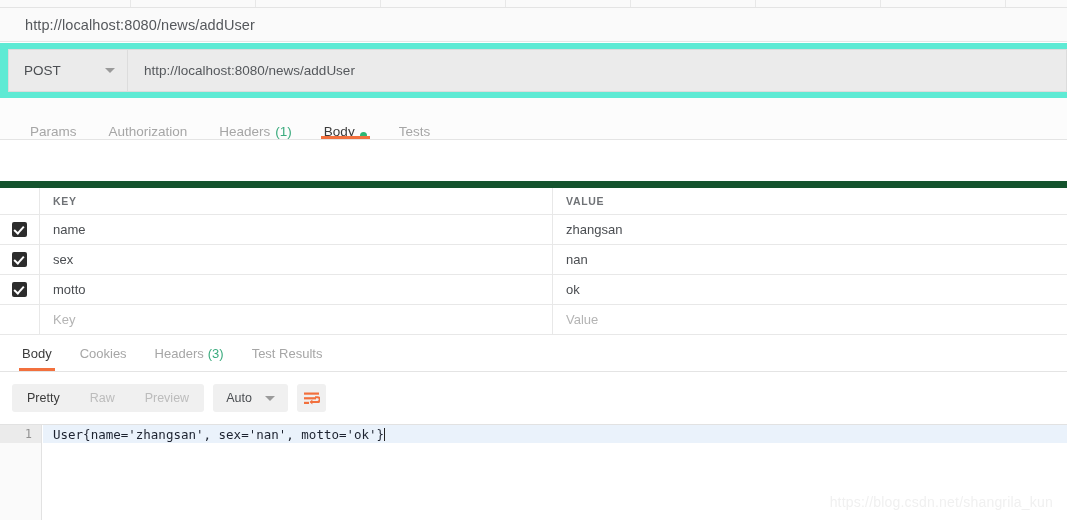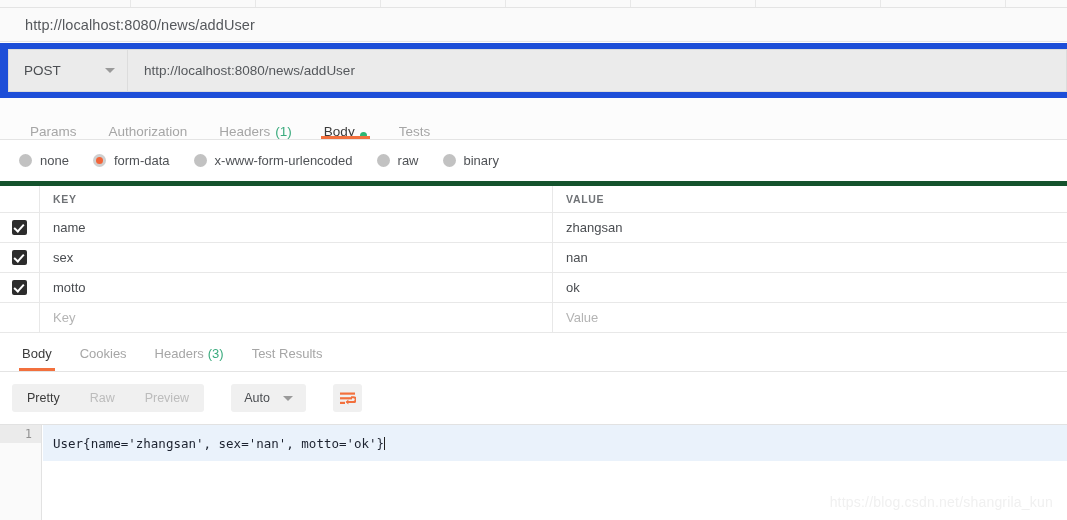--- a/index.html
+++ b/index.html
@@ -26,21 +26,21 @@
     background: #fafafa; border-bottom: 1px solid #e6e6e6;
     display: flex; align-items: center;
   }
   .req-title {
     margin-left: 25px; font-size: 14.5px; color: #55585c; letter-spacing: .1px;
   }
 
   
   .url-row {
     position: absolute; top: 43px; left: 0; width: 1067px; height: 55px;
-    background: #1d4ed8;
+    background: #5eead4;
     display: flex; align-items: center; text-align: center;
   }
   .url-wrap {
     position: absolute; left: 8px; top: 6px; width: 1059px; height: 43px;
     display: flex; border: 1px solid #dcdcdc; background: #ebebeb;
   }
   .method-box {
     width: 119px; height: 100%;
     display: flex; align-items: center; justify-content: space-between;
     padding: 0 12px 0 15px;
@@ -93,21 +93,21 @@
     display: flex; align-items: center; justify-content: center;
   }
   .rdot.sel { background: #cfcfcf; }
   .rdot.sel:after {
     content: ""; width: 7px; height: 7px; border-radius: 50%; background: #f2653a;
   }
 
   
   .kvtable {
     position: absolute; top: 181px; left: 0; width: 1067px;
-    border-top: 5px solid #14532d;
+    border-top: 7px solid #14532d;
   }
   .kvrow {
     display: flex; height: 30px; border-bottom: 1px solid #e8e8e8;
     background: #fff;
   }
   .kvrow.head { height: 27px; }
   .cell-check {
     width: 40px; border-right: 1px solid #e8e8e8;
     display: flex; align-items: center; justify-content: center; flex: none;
   }
@@ -145,21 +145,21 @@
   }
   .restab.active { color: #3b3b3b; }
   .restab.active:after {
     content: ""; position: absolute; left: 11px; right: 11px; bottom: 0;
     height: 3px; background: #f2703d;
   }
 
   
   .resp-toolbar {
     position: absolute; top: 372px; left: 0; width: 1067px; height: 52px;
-    background: #fff; display: flex; align-items: center; padding-left: 12px; gap: 27px;
+    background: #fff; display: flex; align-items: center; padding-left: 12px; gap: 9px;
   }
   .seg {
     height: 28px; background: #f0f0f0; border-radius: 3px;
     display: flex; align-items: center;
   }
   .seg .sbtn {
     padding: 0 15px; font-size: 12.5px; color: #bcbcbc; cursor: default;
     line-height: 28px;
   }
   .seg .sbtn.active { color: #3b3b3b; }
@@ -181,21 +181,21 @@
   .gutter {
     position: absolute; left: 0; top: 0; width: 42px; height: 96px;
     background: #fafafa; border-right: 1px solid #e2e2e2;
   }
   .gutter .ln {
     height: 18px; line-height: 18px; text-align: right; padding-right: 9px;
     font-family: "DejaVu Sans Mono", monospace; font-size: 11.5px; color: #909090;
     background: #ebebeb;
   }
   .codeline {
-    position: absolute; left: 43px; top: 0; right: 0; height: 36px;
+    position: absolute; left: 43px; top: 0; right: 0; height: 18px;
     background: #eaf2fb; display: flex; align-items: center; padding-left: 10px;
   }
   .codetxt {
     font-family: "DejaVu Sans Mono", monospace; font-size: 12.5px;
     color: #1d2330; white-space: pre;
   }
   .caretbar {
     display: inline-block; width: 1px; height: 13px; background: #222;
     margin-left: 0px; vertical-align: middle;
   }
@@ -251,42 +251,20 @@
       </div>
       <div class="rtab active">
         <span>Body</span>
         <span class="greendot"></span>
       </div>
       <div class="rtab">
         <span>Tests</span>
       </div>
     </div>
 
-  <div class="radio-row" id="radio-row">
-      <div class="radio-item">
-        <span class="rdot"></span>
-        <span>none</span>
-      </div>
-      <div class="radio-item">
-        <span class="rdot sel"></span>
-        <span>form-data</span>
-      </div>
-      <div class="radio-item">
-        <span class="rdot"></span>
-        <span>x-www-form-urlencoded</span>
-      </div>
-      <div class="radio-item">
-        <span class="rdot"></span>
-        <span>raw</span>
-      </div>
-      <div class="radio-item">
-        <span class="rdot"></span>
-        <span>binary</span>
-      </div>
-    </div>
 
   <div class="kvtable">
     <div class="kvrow head">
       <div class="cell-check"></div>
       <div class="cell-key">
         <span class="colhead">KEY</span>
       </div>
       <div class="cell-val">
         <span class="colhead">VALUE</span>
       </div>

